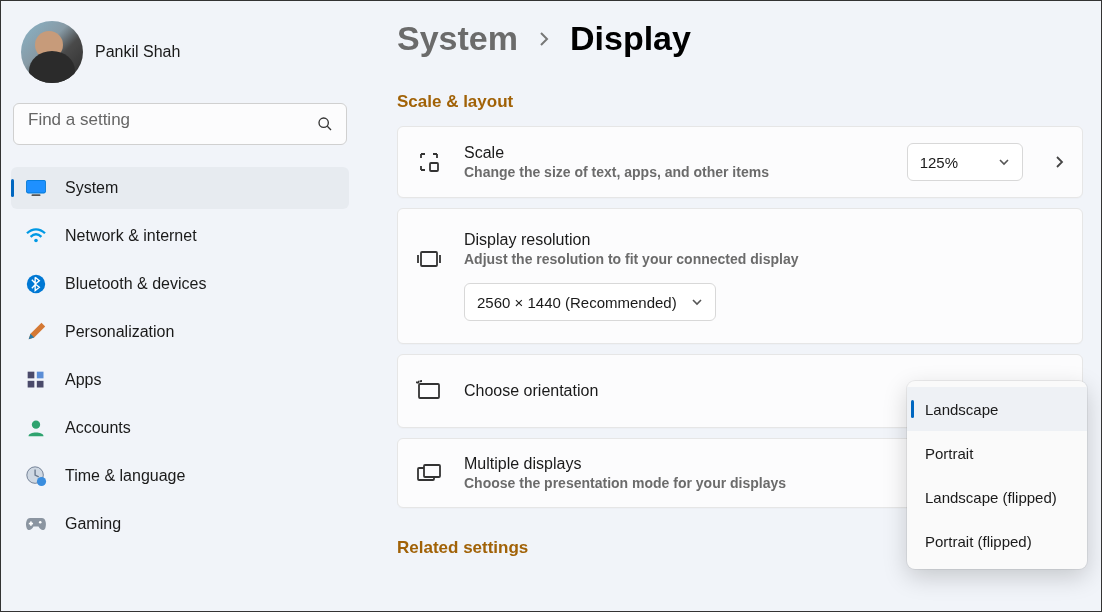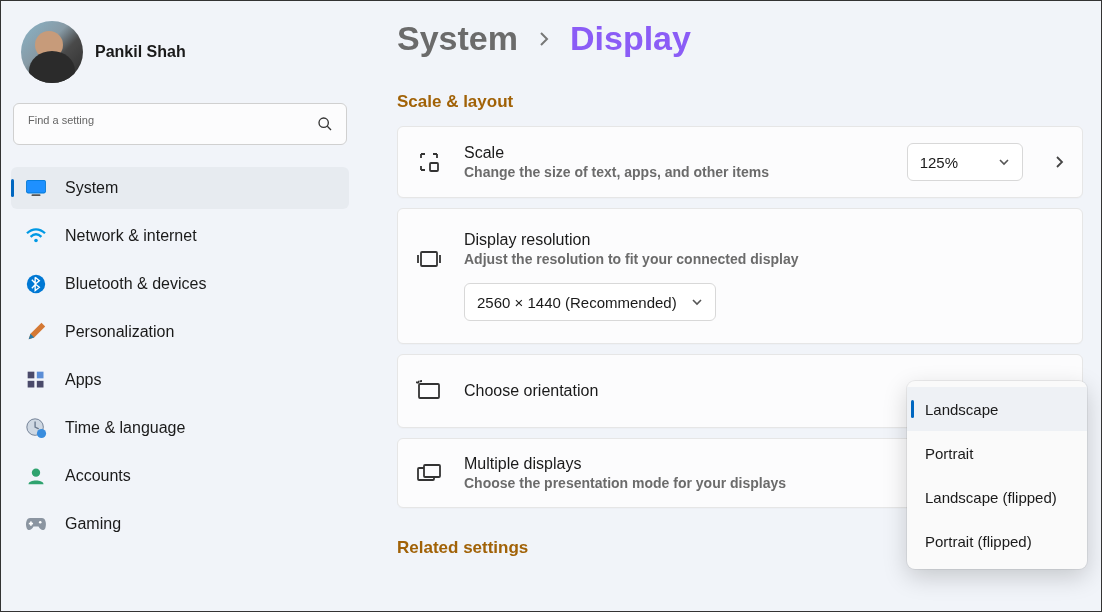--- a/index.html
+++ b/index.html
@@ -6,39 +6,39 @@
   body { background: #f1f4f9; width: 1102px; height: 612px; overflow: hidden; border: 1px solid #333; position: relative; }
   
   .layout { display: flex; height: 100%; }
   
   
   .sidebar { width: 358px; padding: 12px 10px 0 10px; }
   .profile { display: flex; align-items: center; gap: 12px; padding: 8px 10px 20px 10px; }
   .avatar { width: 62px; height: 62px; border-radius: 50%; background: linear-gradient(135deg,#8ab4c8 0%,#879aa5 40%,#4a4a4a 60%,#2b2b2b 100%); position: relative; overflow:hidden; }
   .avatar::before{content:"";position:absolute;left:14px;top:10px;width:28px;height:28px;border-radius:50%;background:#c79b7a;}
   .avatar::after{content:"";position:absolute;left:8px;top:30px;width:46px;height:40px;border-radius:50% 50% 0 0;background:#2b2b2b;}
-  .username { font-weight: 700; font-size: 16px; color:#1a1a1a; }
+  .username { font-weight: 400; font-size: 16px; color:#1a1a1a; }
   
   .search { position: relative; margin: 0 2px 22px 2px; }
-  .search input { width: 100%; height: 42px; border: 1px solid #d0d0d0; border-radius: 6px; background:#fcfcfd; padding: 0 40px 8px 14px; font-size: 11px; color:#333; }
+  .search input { width: 100%; height: 42px; border: 1px solid #d0d0d0; border-radius: 6px; background:#fcfcfd; padding: 0 40px 8px 14px; font-size: 17px; color:#333; }
   .search input::placeholder{color:#666;}
   .search .sicon { position: absolute; right: 14px; top: 50%; transform: translateY(-50%); color:#333; }
   
   .nav { list-style: none; }
   .nav li { display: flex; align-items: center; gap: 18px; height: 42px; padding: 0 14px; border-radius: 6px; font-size: 16px; color:#1a1a1a; cursor: pointer; margin-bottom: 6px; position: relative; }
   .nav li.active { background:#e7ebf0; }
   .nav li.active::before { content:""; position:absolute; left:0; top:50%; transform:translateY(-50%); width:3px; height:18px; background:#0067c0; border-radius:3px; }
   .nav .nicon { width: 22px; height:22px; display:flex; align-items:center; justify-content:center; }
   
   
   .main { flex: 1; padding: 18px 18px 0 38px; overflow:hidden; }
   .breadcrumb { display: flex; align-items: center; gap: 20px; margin-bottom: 34px; }
   .breadcrumb .parent { font-size: 34px; font-weight: 600; color:#6b6b6b; }
   .breadcrumb .sep { color:#777; font-size:18px; }
-  .breadcrumb .current { font-size: 34px; font-weight: 600; color:#8b5cf6; }
+  .breadcrumb .current { font-size: 34px; font-weight: 600; color:#000000; }
   
   .section-title { font-size: 17px; font-weight: 700; color:#a16207; margin-bottom: 14px; }
   
   .card { background:#fcfcfd; border:1px solid #e6e6e6; border-radius:6px; margin-bottom:10px; padding:16px 18px; display:flex; align-items:center; gap:22px; box-shadow:0 1px 1px rgba(0,0,0,0.02); position:relative; }
   .card.tall { align-items:flex-start; padding:22px 18px; }
   .card-icon { width:26px; display:flex; justify-content:center; color:#333; flex-shrink:0;}
   .card-body { flex:1; }
   .card-title { font-size:16px; color:#1a1a1a; }
   .card-sub { font-size:14px; color:#6b6b6b; margin-top:2px;font-weight:bold; }
   
@@ -120,36 +120,36 @@
               <rect x="2" y="2" width="8" height="8" fill="#4a4a6a"></rect>
               <rect x="13" y="2" width="8" height="8" fill="#5b8dd6"></rect>
               <rect x="2" y="13" width="8" height="8" fill="#4a4a6a"></rect>
               <rect x="13" y="13" width="8" height="8" fill="#4a4a6a"></rect>
             </svg>
         </span>
         <span>Apps</span>
       </li>
       <li>
         <span class="nicon">
+          <svg width="20" height="20" viewBox="0 0 24 24">
+              <circle cx="12" cy="8" r="5" fill="#2fa36f"></circle>
+              <path d="M3 22 C3 16 21 16 21 22 Z" fill="#2fa36f"></path>
+            </svg>
+        </span>
+        <span>Accounts</span>
+      </li>
+      <li>
+        <span class="nicon">
           <svg width="22" height="22" viewBox="0 0 24 24">
               <circle cx="11" cy="11" r="9" fill="#cfd8e3" stroke="#6b7a8f" stroke-width="1"></circle>
               <path d="M11 5 L11 11 L15 13" stroke="#6b7a8f" stroke-width="1.5" fill="none"></path>
               <circle cx="18" cy="18" r="5" fill="#3a8dde"></circle>
             </svg>
         </span>
         <span>Time &amp; language</span>
-      </li>
-      <li>
-        <span class="nicon">
-          <svg width="20" height="20" viewBox="0 0 24 24">
-              <circle cx="12" cy="8" r="5" fill="#2fa36f"></circle>
-              <path d="M3 22 C3 16 21 16 21 22 Z" fill="#2fa36f"></path>
-            </svg>
-        </span>
-        <span>Accounts</span>
       </li>
       <li>
         <span class="nicon">
           <svg width="22" height="16" viewBox="0 0 26 18">
               <path d="M6 2 L20 2 C24 2 26 8 24 14 C22 18 18 16 16 12 L10 12 C8 16 4 18 2 14 C0 8 2 2 6 2 Z" fill="#8b95a1"></path>
               <circle cx="18" cy="7" r="1.5" fill="#fff"></circle>
               <rect x="6" y="6" width="2" height="5" fill="#fff"></rect>
               <rect x="4.5" y="7.5" width="5" height="2" fill="#fff"></rect>
             </svg>
         </span>

